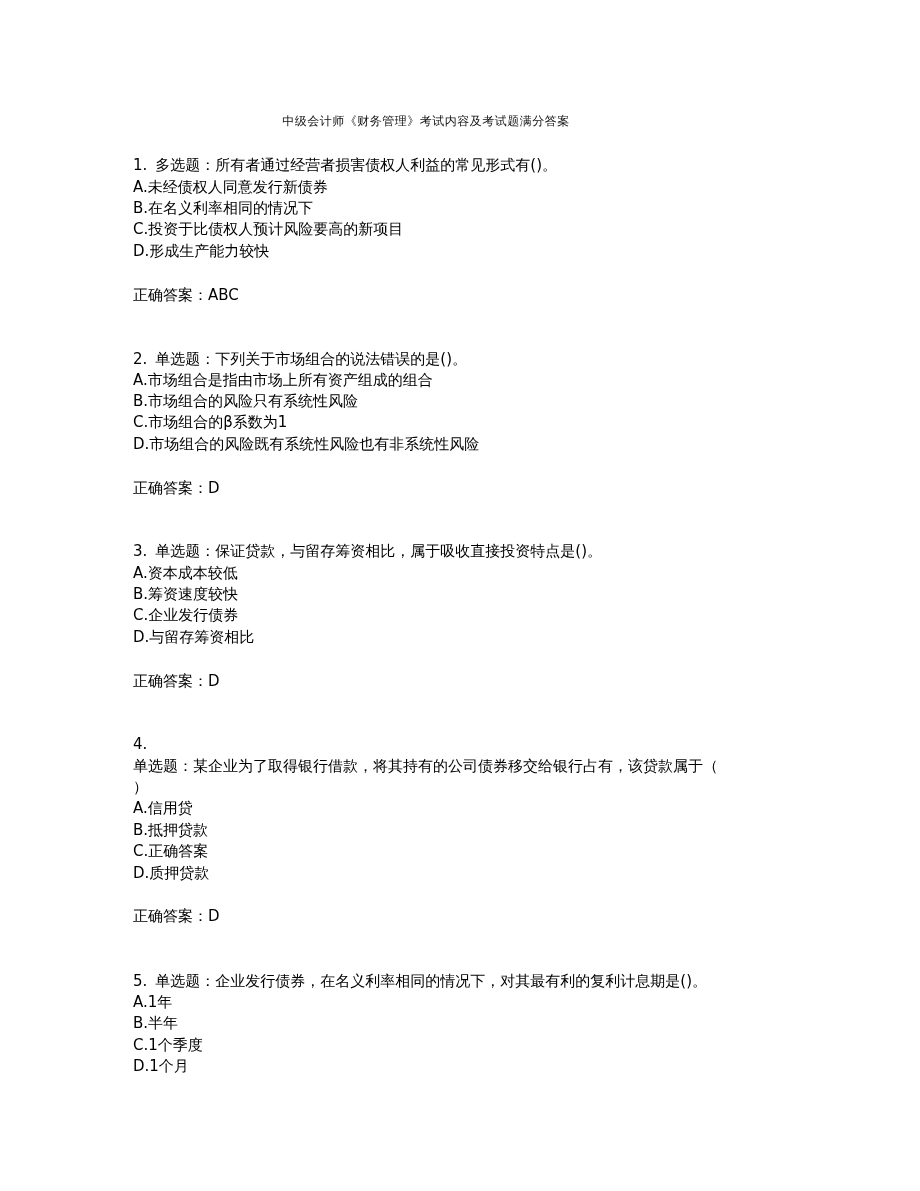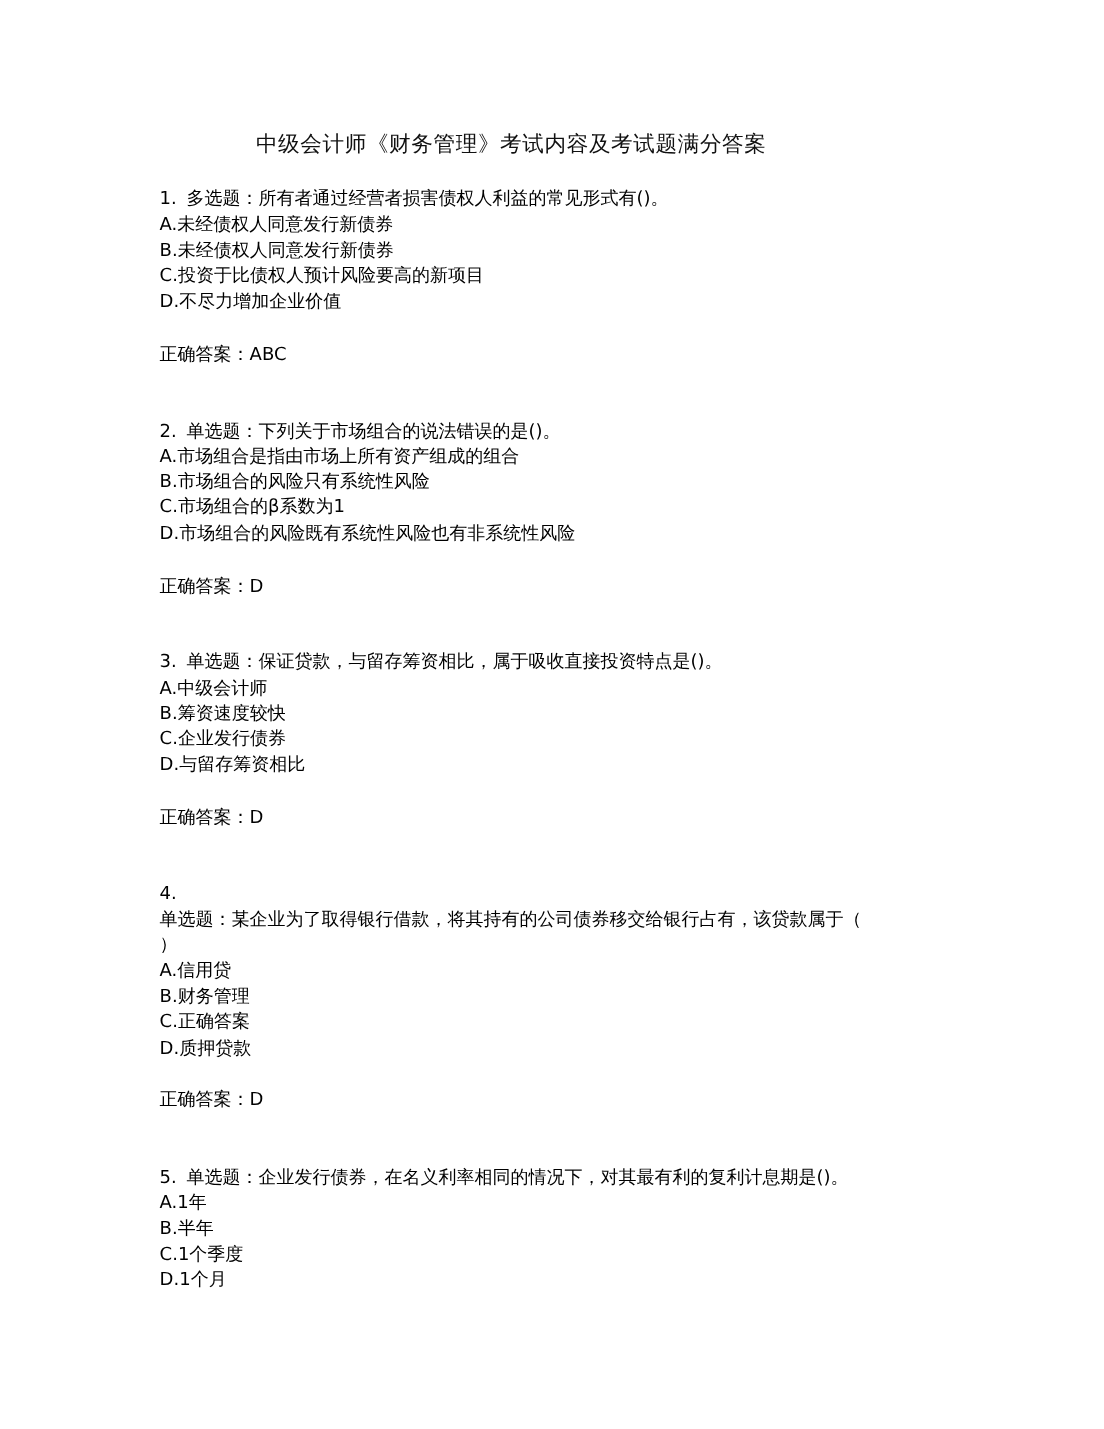--- a/index.html
+++ b/index.html
@@ -15,21 +15,21 @@
       font-family: "DejaVu Sans", "Liberation Sans", sans-serif;
       color: #000000;
     }
     .page-title {
       position: absolute;
       top: 110px;
       left: 0;
       width: 852px;
       text-align: center;
       font-family: "DejaVu Serif", "Liberation Serif", serif;
-      font-size: 18px;
+      font-size: 12px;
       line-height: 22px;
       color: #111;
       letter-spacing: 0.5px;
     }
     .line {
       position: absolute;
       left: 133px;
       font-size: 15px;
       line-height: 20px;
       white-space: nowrap;
@@ -39,56 +39,56 @@
   </style>
 </head>
 <body>
 
 <div class="page-title">中级会计师《财务管理》考试内容及考试题满分答案</div>
 
 <div class="line" style="top:155px">
   <span class="q-num">1.</span><span>多选题：</span><span>所有者通过经营者损害债权人利益的常见形式有()。</span>
 </div>
 <div class="line" style="top:177px">A.未经债权人同意发行新债券</div>
-<div class="line" style="top:198px">B.未经债权人同意发行新债券</div>
+<div class="line" style="top:198px">B.在名义利率相同的情况下</div>
 <div class="line" style="top:219px">C.投资于比债权人预计风险要高的新项目</div>
-<div class="line" style="top:241px">D.不尽力增加企业价值</div>
+<div class="line" style="top:241px">D.形成生产能力较快</div>
 <div class="line" style="top:285px">
   <span>正确答案：</span><span>ABC</span>
 </div>
 
 <div class="line" style="top:349px">
   <span class="q-num">2.</span><span>单选题：</span><span>下列关于市场组合的说法错误的是()。</span>
 </div>
 <div class="line" style="top:370px">A.市场组合是指由市场上所有资产组成的组合</div>
 <div class="line" style="top:391px">B.市场组合的风险只有系统性风险</div>
 <div class="line" style="top:412px">C.市场组合的β系数为1</div>
 <div class="line" style="top:434px">D.市场组合的风险既有系统性风险也有非系统性风险</div>
 <div class="line" style="top:478px">
   <span>正确答案：</span><span>D</span>
 </div>
 
 <div class="line" style="top:541px">
   <span class="q-num">3.</span><span>单选题：</span><span>保证贷款，与留存筹资相比，属于吸收直接投资特点是()。</span>
 </div>
-<div class="line" style="top:563px">A.中级会计师</div>
+<div class="line" style="top:563px">A.资本成本较低</div>
 <div class="line" style="top:584px">B.筹资速度较快</div>
 <div class="line" style="top:605px">C.企业发行债券</div>
 <div class="line" style="top:627px">D.与留存筹资相比</div>
 <div class="line" style="top:671px">
   <span>正确答案：</span><span>D</span>
 </div>
 
 <div class="line" style="top:734px">4.</div>
 <div class="line" style="top:756px">
   <span>单选题：</span><span>某企业为了取得银行借款，将其持有的公司债券移交给银行占有，该贷款属于（</span>
 </div>
 <div class="line" style="top:777px">）</div>
 <div class="line" style="top:798px">A.信用贷</div>
-<div class="line" style="top:820px">B.财务管理</div>
+<div class="line" style="top:820px">B.抵押贷款</div>
 <div class="line" style="top:841px">C.正确答案</div>
 <div class="line" style="top:863px">D.质押贷款</div>
 <div class="line" style="top:906px">
   <span>正确答案：</span><span>D</span>
 </div>
 
 <div class="line" style="top:971px">
   <span class="q-num">5.</span><span>单选题：</span><span>企业发行债券，在名义利率相同的情况下，对其最有利的复利计息期是()。</span>
 </div>
 <div class="line" style="top:992px">A.1年</div>

